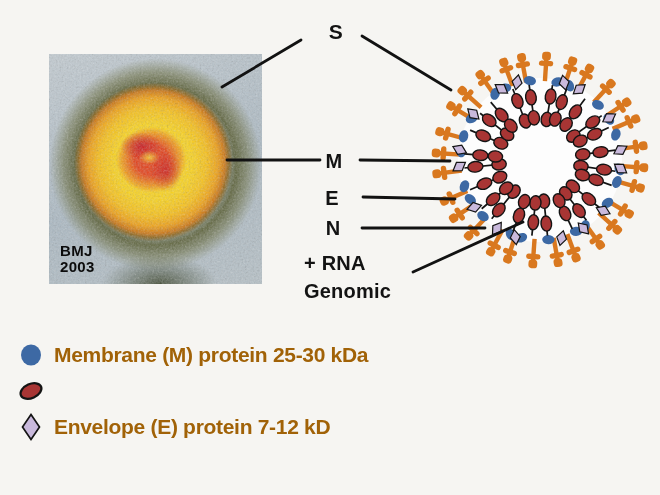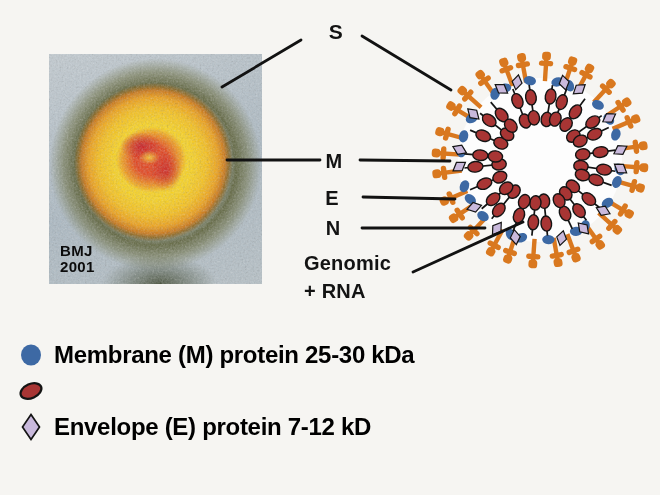--- a/index.html
+++ b/index.html
@@ -39,42 +39,42 @@
   .lbl-n{left:333px;top:228px;}
   .genomic{
     position:absolute;left:304px;top:249px;font-weight:bold;font-size:20px;
     line-height:28px;color:#131313;letter-spacing:.2px;
   }
   
   .legend{position:absolute;left:14px;top:337px;}
   .legend-row{display:flex;align-items:center;height:36px;}
   .legend-icon{width:34px;display:flex;justify-content:center;align-items:center;flex:0 0 34px;}
   .legend-text{
-    font-weight:bold;font-size:24px;color:#000000;letter-spacing:-0.3px;white-space:nowrap;padding-left:6px;text-align:center;
+    font-weight:bold;font-size:21px;color:#a16207;letter-spacing:-0.3px;white-space:nowrap;padding-left:6px;text-align:center;
   }
 </style>
 </head>
 <body>
 
 <div class="canvas">
 
   <div class="em-image">
     <svg class="em-noise" width="213" height="230">
       <filter id="nz">
         <feTurbulence type="fractalNoise" baseFrequency="0.55" numOctaves="3" seed="7"></feTurbulence>
         <feColorMatrix type="saturate" values="0"></feColorMatrix>
         <feComponentTransfer>
             <feFuncA type="linear" slope="0.42" intercept="0"></feFuncA>
           </feComponentTransfer>
       </filter>
       <rect width="213" height="230" filter="url(#nz)"></rect>
     </svg>
     <div class="em-credit">
       <div>BMJ</div>
-      <div>2001</div>
+      <div>2003</div>
     </div>
   </div>
 
   <svg class="schematic" id="schematic-svg" viewBox="0 0 230 230">
       <circle cx="115" cy="115" r="82" fill="#fdfdfd"></circle>
       <g transform="rotate(3.592359060383586 115 115)" fill="#d9781f">
         <rect x="112.8" y="14" width="4.4" height="22"></rect>
         <rect x="107.8" y="15.5" width="14.4" height="5.4" rx="2.7"></rect>
         <rect x="110.6" y="6.5" width="8.8" height="8.6" rx="3.4"></rect>
       </g>
@@ -457,22 +457,22 @@
       <line x1="363" y1="197" x2="455" y2="199" stroke="#121212" stroke-width="2.8" stroke-linecap="round"></line>
       <line x1="362" y1="228" x2="485" y2="228" stroke="#121212" stroke-width="2.8" stroke-linecap="round"></line>
       <line x1="413" y1="272" x2="523" y2="222" stroke="#121212" stroke-width="2.8" stroke-linecap="round"></line>
     </svg>
 
   <div class="lbl lbl-s">S</div>
   <div class="lbl lbl-m">M</div>
   <div class="lbl lbl-e">E</div>
   <div class="lbl lbl-n">N</div>
   <div class="genomic">
+    <div>+ RNA</div>
     <div>Genomic</div>
-    <div>+ RNA</div>
   </div>
 
   <div class="legend">
     <div class="legend-row">
       <span class="legend-icon">
           <svg width="28" height="26" viewBox="0 0 28 26">
             <ellipse cx="14" cy="13" rx="10" ry="10.5" fill="#3d69a4"></ellipse>
           </svg>
         </span>
       <span class="legend-text">Membrane (M) protein 25-30 kDa</span>

